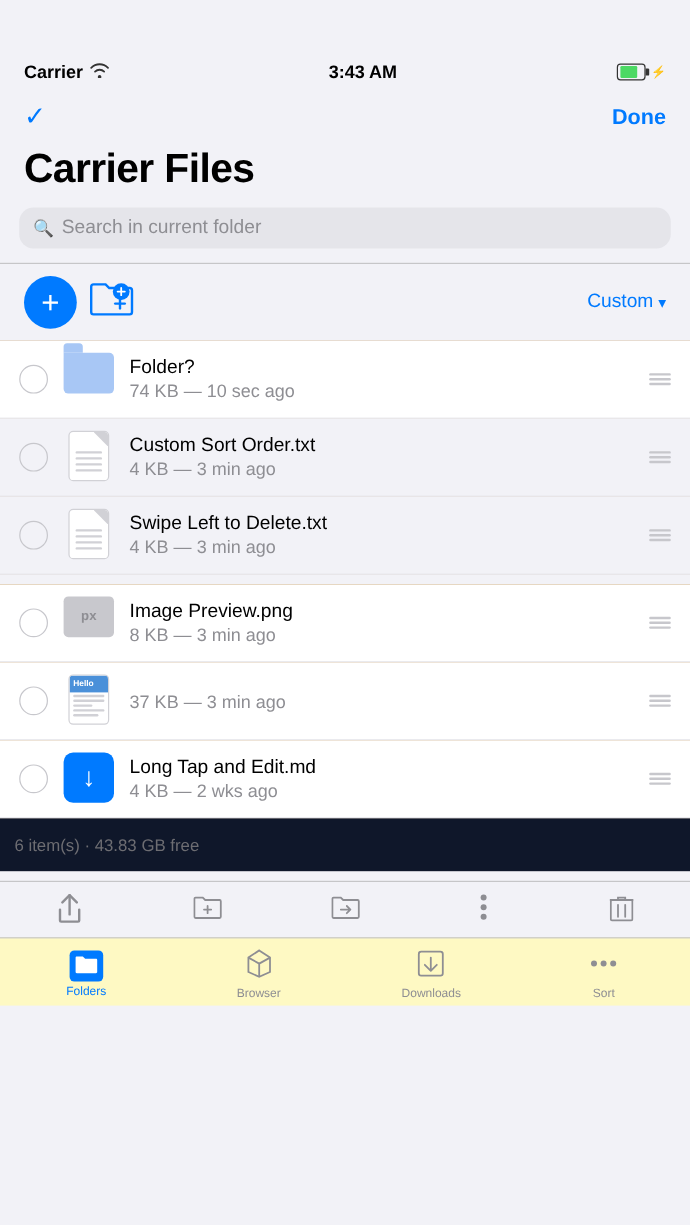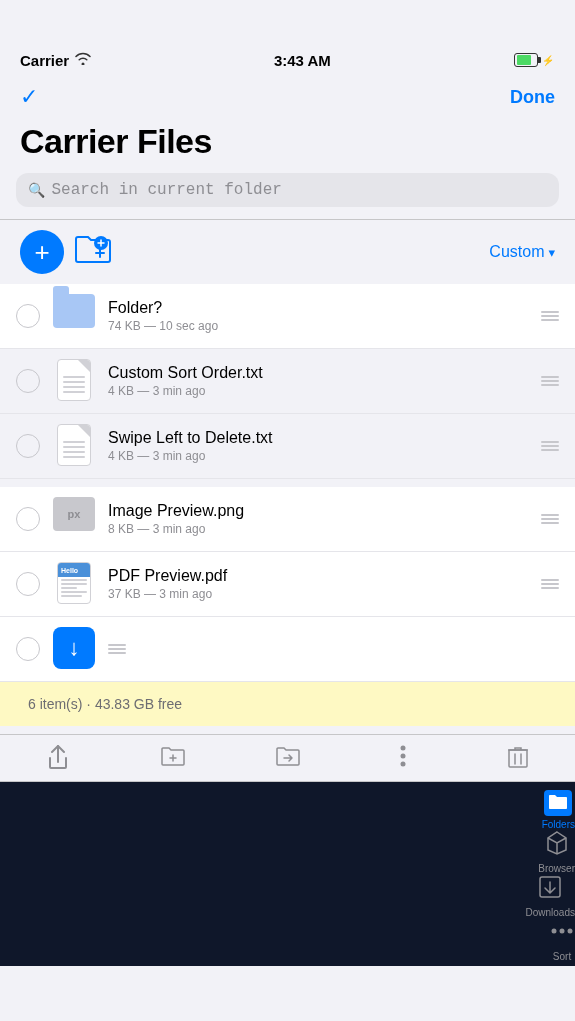--- a/index.html
+++ b/index.html
@@ -70,21 +70,21 @@
     }
     .search-bar {
       background: #e5e5ea;
       border-radius: 12px;
       display: flex;
       align-items: center;
       padding: 8px 12px;
       gap: 6px;
     }
     .search-icon-glyph { color: #8e8e93; font-size: 14px; }
-    .search-input-text { color: #8e8e93; font-size: 16px; font-family: Liberation Mono, monospace; }
+    .search-input-text { color: #8e8e93; font-size: 16px; }
 
     
     .divider { height: 1px; background: #c6c6c8; margin: 0; }
 
     
     .toolbar-row {
       display: flex;
       align-items: center;
       justify-content: space-between;
       padding: 10px 20px;
@@ -198,35 +198,35 @@
     .md-icon-wrap {
       width: 42px; height: 42px;
       background: #007aff;
       border-radius: 8px;
       display: flex; align-items: center; justify-content: center;
     }
     .md-download-arrow { color: #fff; font-size: 22px; }
 
     .file-info { flex: 1; min-width: 0; }
     .file-name { font-size: 16px; color: #000; font-weight: 400; white-space: nowrap; overflow: hidden; text-overflow: ellipsis; }
-    .file-meta { font-size: 12px; color: #8e8e93; margin-top: 2px; }
+    .file-meta { font-size: 15px; color: #8e8e93; margin-top: 2px; }
 
     .drag-handle {
       color: #c7c7cc; font-size: 18px; flex-shrink: 0;
       display: flex; flex-direction: column; gap: 2px; align-items: center;
     }
     .drag-line { width: 18px; height: 2px; background: #c7c7cc; border-radius: 1px; }
 
     
     .section-sep { height: 8px; background: #f2f2f7; }
 
     
     .footer-info {
-      padding: 14px 28px;
-      background: #fef9c3;
+      padding: 14px 12px;
+      background: #0f172a;
       font-size: 14px; color: #6d6d72;
     }
 
     
     .bottom-toolbar {
       display: flex;
       justify-content: space-around;
       align-items: flex-start;
       padding: 10px 0 6px;
       background: #f2f2f7;
@@ -237,25 +237,24 @@
       display: flex; flex-direction: column; align-items: center;
       gap: 3px; cursor: pointer; flex: 1;
       color: #8e8e93;
     }
     .toolbar-action-icon { font-size: 22px; line-height: 1; }
 
     
     .tab-bar {
       display: flex;
       justify-content: space-around;
-      align-items: flex-end;
+      align-items: center;
       padding: 8px 0 4px;
-      background: #0f172a;
+      background: #fef9c3;
       border-top: 1px solid #c6c6c8;
-      flex-direction: column;
     }
     .tab-item {
       display: flex; flex-direction: column; align-items: center;
       gap: 3px; flex: 1; cursor: pointer;
       color: #8e8e93;
     }
     .tab-item.active { color: #007aff; }
     .tab-icon { font-size: 26px; line-height: 1; }
     .tab-icon-folders {
       width: 28px; height: 26px;
@@ -426,36 +425,39 @@
         <div class="pdf-body">
           <div class="pdf-line"></div>
           <div class="pdf-line"></div>
           <div class="pdf-line" style="width:60%"></div>
           <div class="pdf-line"></div>
           <div class="pdf-line" style="width:80%"></div>
         </div>
       </div>
     </div>
     <div class="file-info">
-      <div class="file-name">PDF Preview.pdf</div>
       <div class="file-meta">37 KB — 3 min ago</div>
     </div>
     <div class="drag-handle">
       <div class="drag-line"></div>
       <div class="drag-line"></div>
       <div class="drag-line"></div>
     </div>
   </div>
 
   <div class="file-item">
     <div class="file-checkbox"></div>
     <div class="file-icon-wrap">
       <div class="md-icon-wrap">
         <span class="md-download-arrow">↓</span>
       </div>
+    </div>
+    <div class="file-info">
+      <div class="file-name">Long Tap and Edit.md</div>
+      <div class="file-meta">4 KB — 2 wks ago</div>
     </div>
     <div class="drag-handle">
       <div class="drag-line"></div>
       <div class="drag-line"></div>
       <div class="drag-line"></div>
     </div>
   </div>
 
 </div>
 

